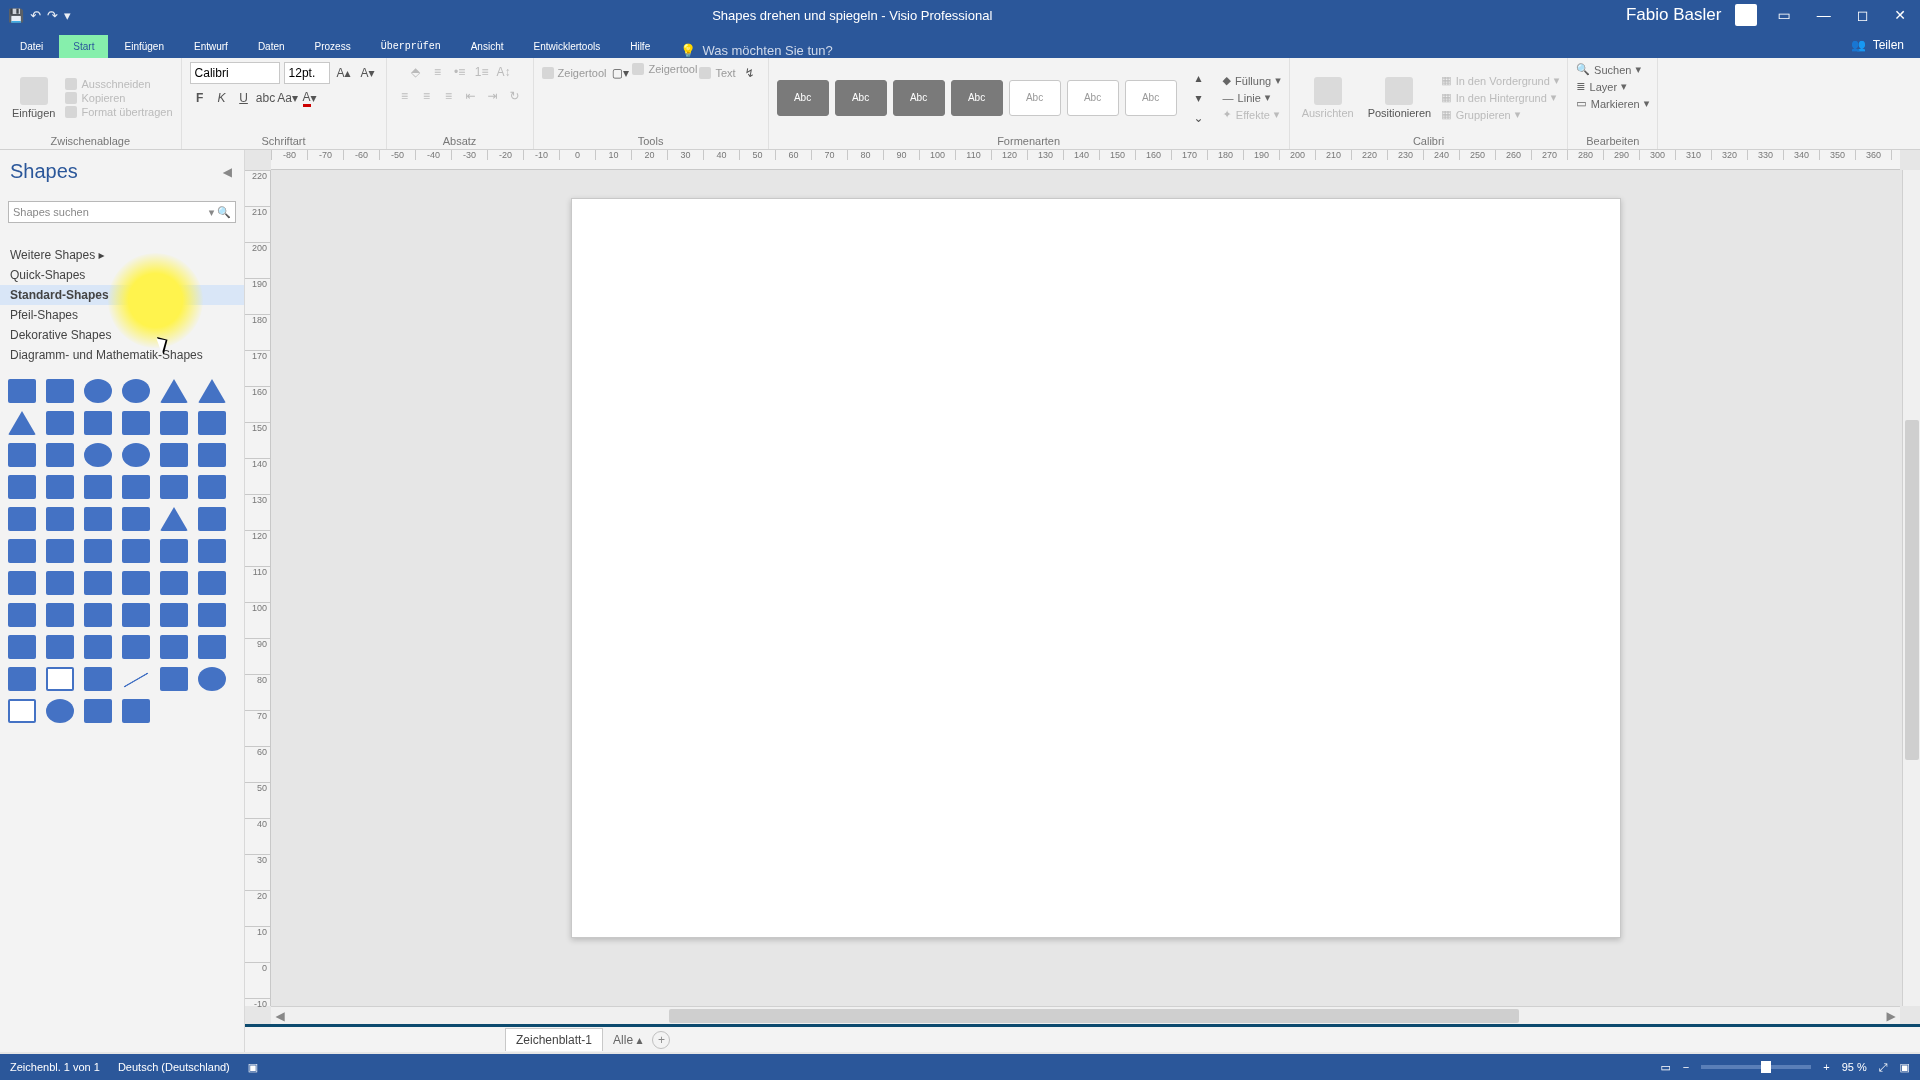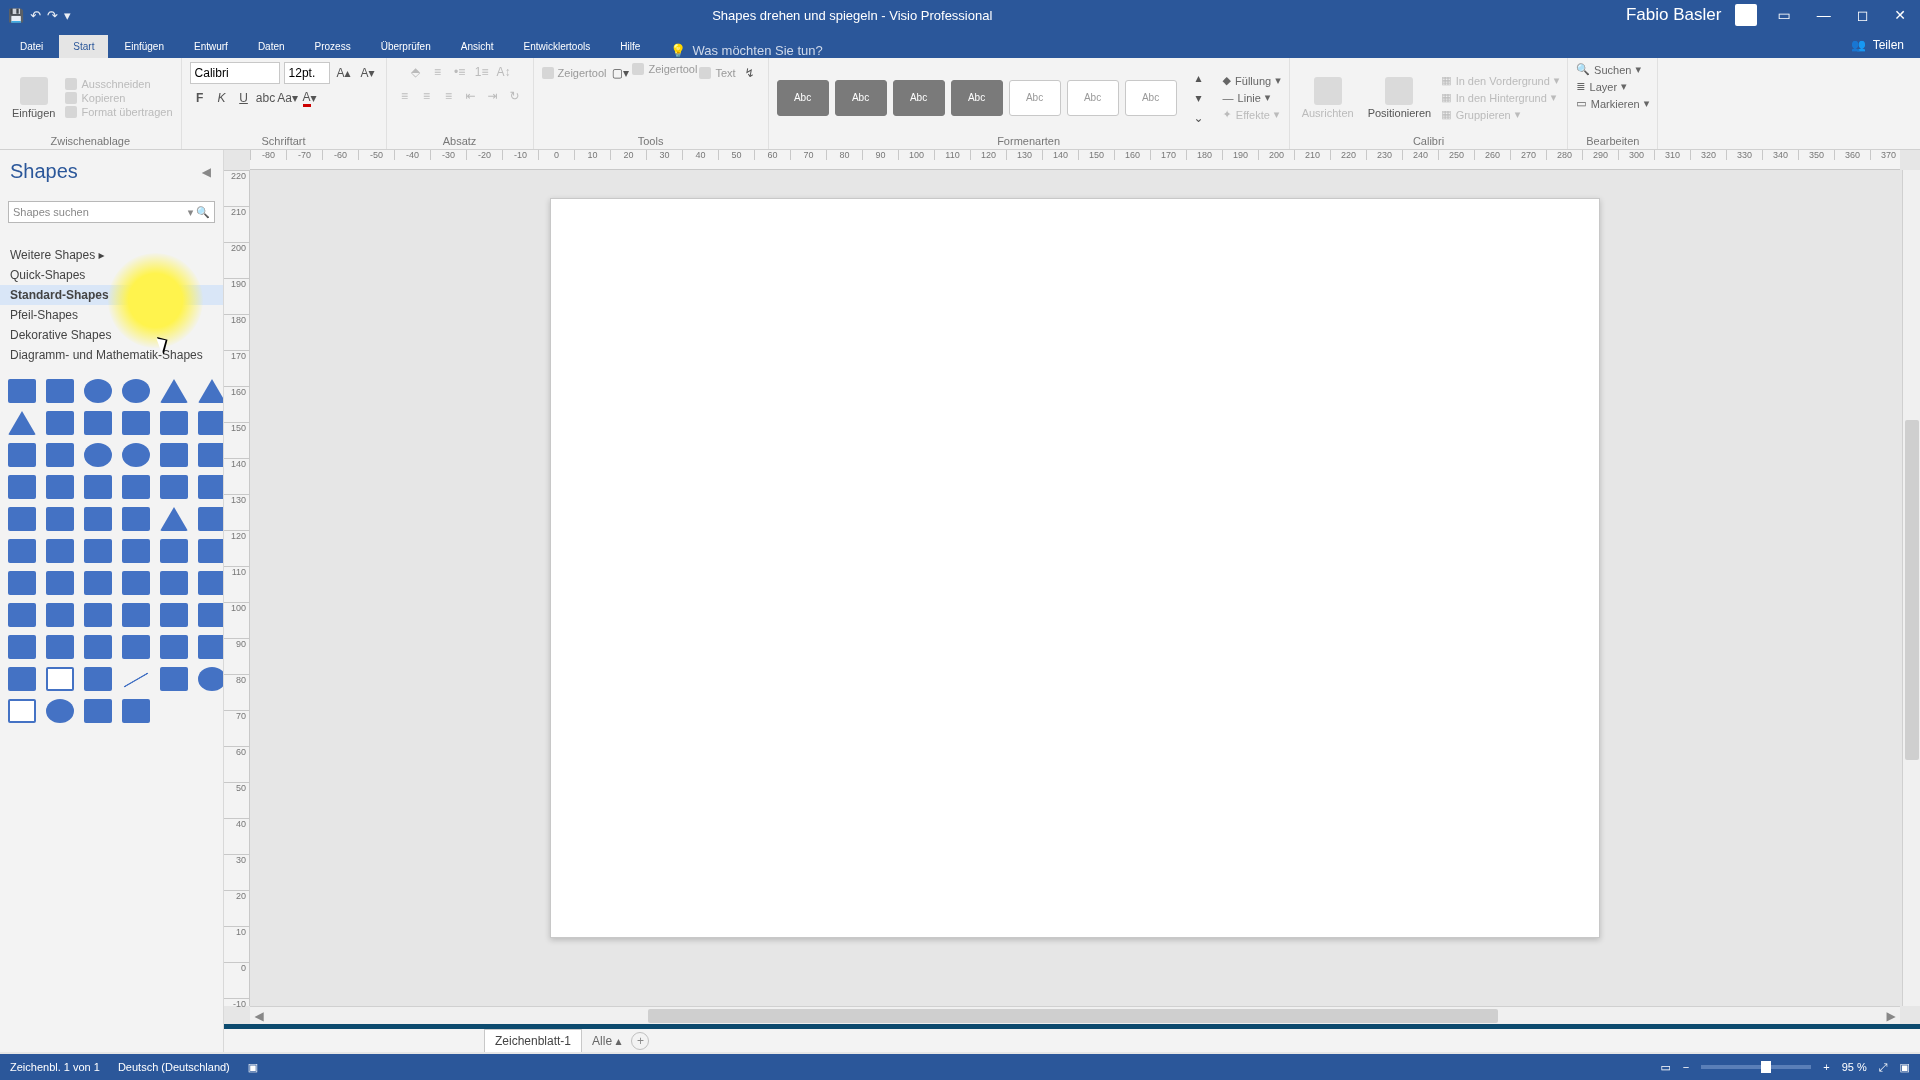--- a/index.html
+++ b/index.html
@@ -11,21 +11,21 @@
 .qat span { font-size: 13px; opacity: .9; }
 .title-center { flex: 1; text-align: center; font-size: 13px; }
 .title-right { display: flex; align-items: center; gap: 14px; padding-right: 8px; }
 .title-right .user { font-size: 17px; }
 .title-right .win { font-size: 14px; padding: 0 6px; }
 .avatar { width: 22px; height: 22px; background: #fff; border-radius: 2px; display: inline-block; }
 
 
 .menubar { height: 28px; background: #2b579a; display: flex; align-items: flex-end; padding-left: 6px; gap: 2px; }
 .menubar .tab { padding: 6px 14px; color: #fff; font-size: 10px; cursor: pointer; }
-.menubar .tab.active { background: #e5e5e5; color: #2b579a; }
+.menubar .tab.active { background: #86efac; color: #2b579a; }
 .menubar .tell { display: flex; align-items: center; gap: 6px; color: #cfd9ea; font-size: 13px; padding-left: 14px; }
 .menubar .share { margin-left: auto; color: #fff; padding: 6px 16px; display: flex; align-items: center; gap: 6px; }
 
 
 .ribbon { height: 92px; background: #f3f3f3; border-bottom: 1px solid #d0d0d0; display: flex; }
 .group { border-right: 1px solid #e0e0e0; padding: 4px 8px 2px 8px; display: flex; flex-direction: column; }
 .group-body { flex: 1; display: flex; align-items: center; gap: 6px; }
 .group-label { text-align: center; font-size: 11px; color: #777; padding-top: 2px; }
 .vbtn { display: flex; flex-direction: column; align-items: center; font-size: 11px; color: #555; gap: 2px; padding: 2px 4px; }
 .vbtn .ico { width: 28px; height: 28px; background: #dadada; border-radius: 3px; }
@@ -36,21 +36,21 @@
 .fbtn { width: 20px; height: 20px; font-size: 12px; color: #555; display: inline-flex; align-items: center; justify-content: center; }
 .style-swatch { width: 52px; height: 36px; background: #fff; border: 1px solid #c8c8c8; border-radius: 3px; display: flex; align-items: center; justify-content: center; font-size: 10px; color: #999; }
 .style-swatch.dark { background: #7a7a7a; color: #fff; border-color: #7a7a7a; }
 .rhs { font-size: 11px; color: #666; display: flex; align-items: center; gap: 4px; padding: 1px 0; }
 .disabled { color: #bbb; }
 
 
 .workspace { position: absolute; top: 150px; bottom: 28px; left: 0; right: 0; display: flex; }
 
 
-.shapes-panel { width: 224px; background: #f3f3f3; border-right: 1px solid #d8d8d8; display: flex; flex-direction: column; }
+.shapes-panel { width: 245px; background: #f3f3f3; border-right: 1px solid #d8d8d8; display: flex; flex-direction: column; }
 .shapes-panel h2 { font-size: 20px; font-weight: 400; color: #2b579a; padding: 10px 12px 6px 10px; display: flex; justify-content: space-between; align-items: center; }
 .searchbox { margin: 12px 8px; height: 22px; border: 1px solid #b8b8b8; background: #fff; display: flex; align-items: center; padding: 0 4px; font-size: 11px; color: #888; }
 .searchbox span:last-child { margin-left: auto; }
 .cat-list { padding: 10px 0 6px 0; position: relative; }
 .cat { padding: 3px 10px; font-size: 12px; color: #444; cursor: pointer; }
 .cat.bold { font-weight: 600; }
 .cat.hl { background: #d9e6f7; }
 .highlight-circle { position: absolute; width: 95px; height: 95px; background: radial-gradient(circle, #fff34d 0%, #fff34d 40%, rgba(255,243,77,0) 72%); border-radius: 50%; pointer-events: none; }
 .cursor-arrow { position: absolute; width: 0; height: 0; border-left: 9px solid #000; border-top: 6px solid transparent; border-bottom: 13px solid transparent; transform: rotate(-20deg); }
 .cursor-arrow::after { content: ""; position: absolute; left: -10px; top: -5px; width: 0; height: 0; border-left: 8px solid #fff; border-top: 5px solid transparent; border-bottom: 11px solid transparent; }
@@ -66,21 +66,21 @@
 .ruler-h { position: absolute; top: 0; left: 26px; right: 20px; height: 20px; background: #f3f3f3; border-bottom: 1px solid #c8c8c8; font-size: 9px; color: #777; overflow: hidden; white-space: nowrap; }
 .ruler-h span { display: inline-block; width: 36px; text-align: center; border-left: 1px solid #c8c8c8; }
 .ruler-v { position: absolute; top: 20px; left: 0; width: 26px; bottom: 46px; background: #f3f3f3; border-right: 1px solid #c8c8c8; font-size: 9px; color: #777; }
 .ruler-v span { display: block; height: 36px; text-align: right; padding-right: 3px; border-top: 1px solid #c8c8c8; }
 .viewport { position: absolute; top: 20px; left: 26px; right: 20px; bottom: 46px; background: #e6e6e6; overflow: hidden; }
 .page { position: absolute; left: 300px; top: 28px; width: 1050px; height: 740px; background: #fff; box-shadow: 0 2px 6px rgba(0,0,0,.2); border: 1px solid #c8c8c8; }
 .hscroll { position: absolute; bottom: 28px; left: 26px; right: 20px; height: 18px; background: #f0f0f0; border-top: 1px solid #d0d0d0; display: flex; align-items: center; }
 .hscroll .arrow { width: 18px; text-align: center; color: #888; }
 .hscroll .track { flex: 1; height: 14px; background: #f0f0f0; display: flex; }
 .hscroll .thumb { margin-left: 380px; width: 850px; height: 14px; background: #cfcfcf; border-radius: 2px; }
-.sheet-tabs { position: absolute; bottom: 0; left: 0; right: 0; height: 28px; background: #f3f3f3; border-top: 5px solid #0c4a6e; display: flex; align-items: center; padding-left: 260px; gap: 10px; font-size: 12px; }
+.sheet-tabs { position: absolute; bottom: 0; left: 0; right: 0; height: 28px; background: #f3f3f3; border-top: 3px solid #0c4a6e; display: flex; align-items: center; padding-left: 260px; gap: 10px; font-size: 12px; }
 .sheet-tabs .tab { padding: 4px 10px; background: #fff; border: 1px solid #c8c8c8; border-bottom: none; }
 .sheet-tabs .all { color: #666; }
 .sheet-tabs .plus { width: 18px; height: 18px; border: 1px solid #c0c0c0; border-radius: 50%; text-align: center; line-height: 16px; color: #888; }
 
 .vscroll { position: absolute; top: 170px; right: 0; width: 18px; bottom: 74px; background: #f0f0f0; border-left: 1px solid #d0d0d0; }
 .vscroll .thumb { position: absolute; top: 250px; width: 14px; left: 2px; height: 340px; background: #cfcfcf; border-radius: 2px; }
 
 
 .statusbar { position: absolute; bottom: 0; left: 0; right: 0; height: 26px; background: #2b579a; color: #fff; display: flex; align-items: center; font-size: 11px; padding: 0 10px; gap: 18px; }
 .statusbar .right { margin-left: auto; display: flex; align-items: center; gap: 12px; }
@@ -116,21 +116,21 @@
   <div class="tell" style="order:98">
     <span>💡</span>
     <span>Was möchten Sie tun?</span>
   </div>
 <div class="tab" style="order: 0;">Datei</div>
     <div class="tab active" style="order: 1;">Start</div>
     <div class="tab" style="order: 2;">Einfügen</div>
     <div class="tab" style="order: 3;">Entwurf</div>
     <div class="tab" style="order: 4;">Daten</div>
     <div class="tab" style="order: 5;">Prozess</div>
-    <div class="tab" style="order: 6;">Überprüfen</div>
+    <div class="tab" style="order: 6; font-family: Liberation Mono, monospace;">Überprüfen</div>
     <div class="tab" style="order: 7;">Ansicht</div>
     <div class="tab" style="order: 8;">Entwicklertools</div>
     <div class="tab" style="order: 9;">Hilfe</div>
   </div>
 
 <div class="ribbon">
   <div class="group">
     <div class="group-body">
       <div class="vbtn">
         <div class="ico"></div>

